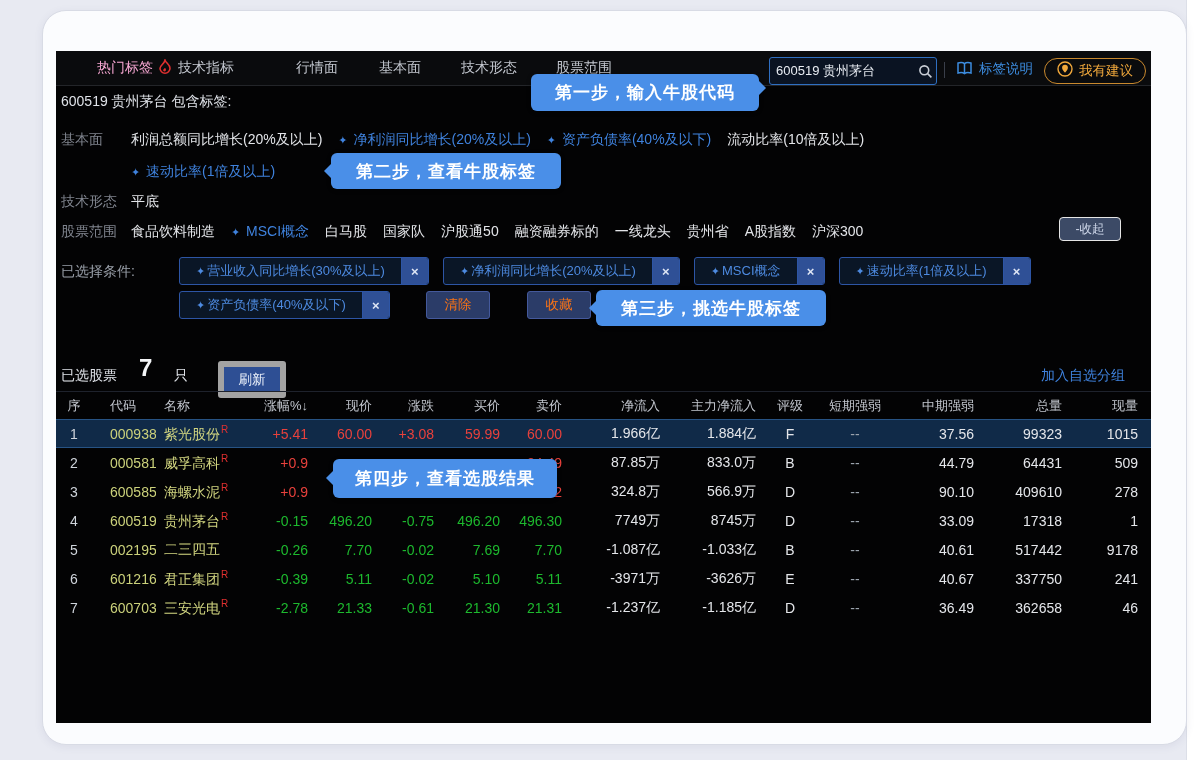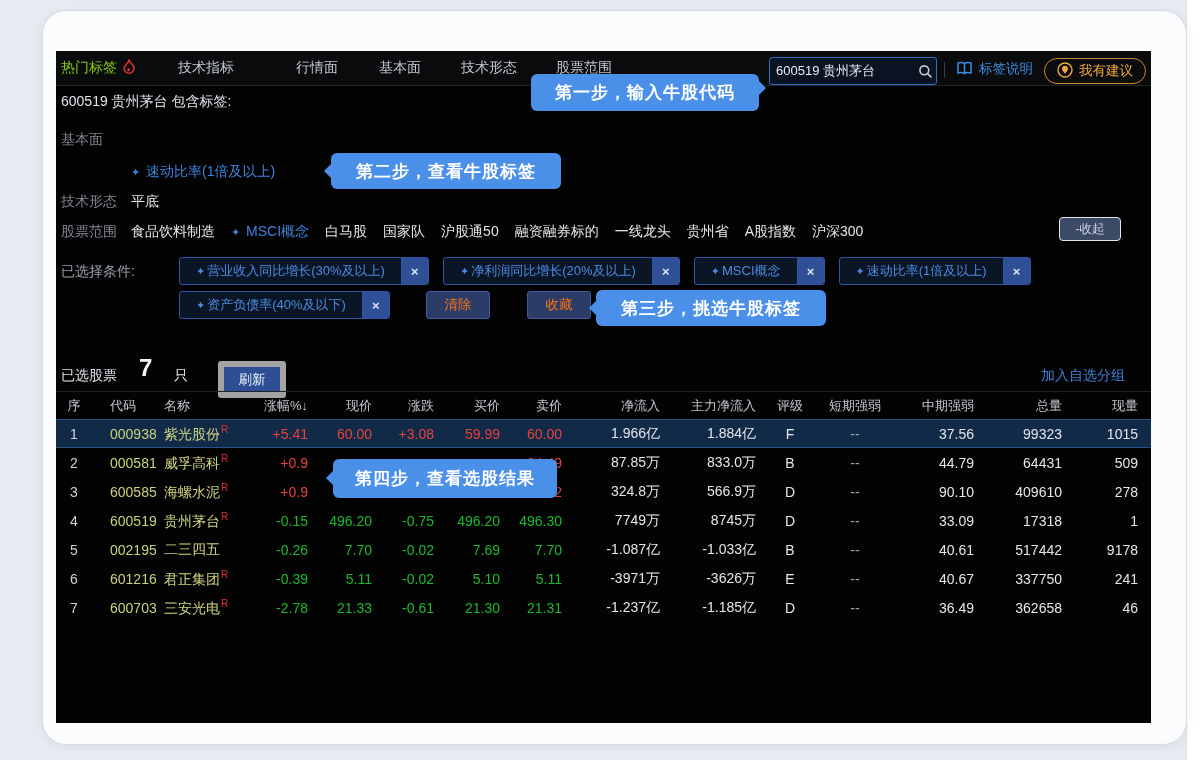--- a/index.html
+++ b/index.html
@@ -7,31 +7,31 @@
   :root{--accent:#4a8fe8;--red:#e8413c;--green:#1db92e;--tagblue:#3f82dd;--orange:#f0a83c;--codey:#cbd17b;}
   .right-strip{position:absolute;right:0;top:0;width:13px;height:760px;background:#ffffff;border-left:1px solid #dcdfe8;}
   .card{position:absolute;left:42px;top:10px;width:1143px;height:733px;background:#fbfcfe;
     border:1px solid #d8dbe5;border-radius:24px;box-shadow:0 2px 8px rgba(60,70,110,.08);}
   .app{position:absolute;left:13px;top:40px;width:1095px;height:672px;background:#030304;overflow:hidden;}
 
   
   .tabbar{position:absolute;left:0;top:0;width:100%;height:34px;background:#0a0b0d;border-bottom:1px solid #232529;}
   .tab{position:absolute;top:0;height:34px;display:flex;align-items:center;gap:5px;
     color:#c3c7cf;font-size:14px;cursor:pointer;white-space:nowrap;}
-  .tab.active{color:#84cc16;}
+  .tab.active{color:#f9a8d4;margin-left:36px;}
   .searchbox{position:absolute;left:713px;top:6px;width:166px;height:26px;background:#0a1322;
     border:1px solid #2f6fc1;border-radius:3px;display:flex;align-items:center;}
   .searchbox input{flex:1;background:transparent;border:none;outline:none;color:#e8ecf2;
     font-size:13px;padding:0 6px;font-family:inherit;width:120px;}
   .search-ico{width:22px;display:flex;justify-content:center;cursor:pointer;}
   .vdiv{position:absolute;left:888px;top:11px;height:16px;border-left:1px solid #3a3f4a;}
   .taghelp{position:absolute;left:900px;top:9px;display:flex;align-items:center;gap:6px;
     color:#3d8de0;font-size:13.5px;cursor:pointer;}
   .suggest{position:absolute;left:988px;top:7px;height:24px;padding:0 12px;display:flex;align-items:center;gap:6px;
-    border:1px solid #c9892e;border-radius:13px;color:var(--orange);font-size:13.5px;cursor:pointer;}
+    border:1px solid #c9892e;border-radius:13px;color:var(--orange);font-size:13.5px;cursor:pointer;font-family:Liberation Mono, monospace;}
 
   
   .stockline{position:absolute;left:5px;top:42px;color:#dfe2e8;font-size:14px;}
   .sec-label{position:absolute;left:5px;color:#80858f;font-size:14px;}
   .tag-line{position:absolute;left:75px;display:flex;gap:16px;white-space:nowrap;}
   .tag{color:#e3e5e9;font-size:14px;cursor:pointer;}
   .tag.blue{color:var(--tagblue);}
   .star{font-size:11px;margin-right:2px;}
   .collapse-btn{position:absolute;left:1003px;top:166px;width:60px;height:22px;background:#3c4a66;
     border:1px solid #e5e5e5;border-radius:4px;color:#cdd6e8;font-size:12.5px;display:flex;
@@ -312,20 +312,26 @@
     <div class="tip tip-2">
       <span>第二步，查看牛股标签</span>
       <span class="arr"></span>
     </div>
     <div class="tip tip-4">
       <span>第四步，查看选股结果</span>
       <span class="arr"></span>
     </div>
 
   <div class="sec-label" style="top: 80px;">基本面</div>
+      <div class="tag-line" style="top: 80px;">
+        <span class="tag">利润总额同比增长(20%及以上)</span>
+        <span class="tag blue"><span class="star">✦</span> 净利润同比增长(20%及以上)</span>
+        <span class="tag blue"><span class="star">✦</span> 资产负债率(40%及以下)</span>
+        <span class="tag">流动比率(10倍及以上)</span>
+      </div>
       <div class="tag-line" style="top: 112px;">
         <span class="tag blue"><span class="star">✦</span> 速动比率(1倍及以上)</span>
       </div>
       <div class="sec-label" style="top: 142px;">技术形态</div>
       <div class="tag-line" style="top: 142px;">
         <span class="tag">平底</span>
       </div>
       <div class="sec-label" style="top: 172px;">股票范围</div>
       <div class="tag-line" style="top: 172px;">
         <span class="tag">食品饮料制造</span>

